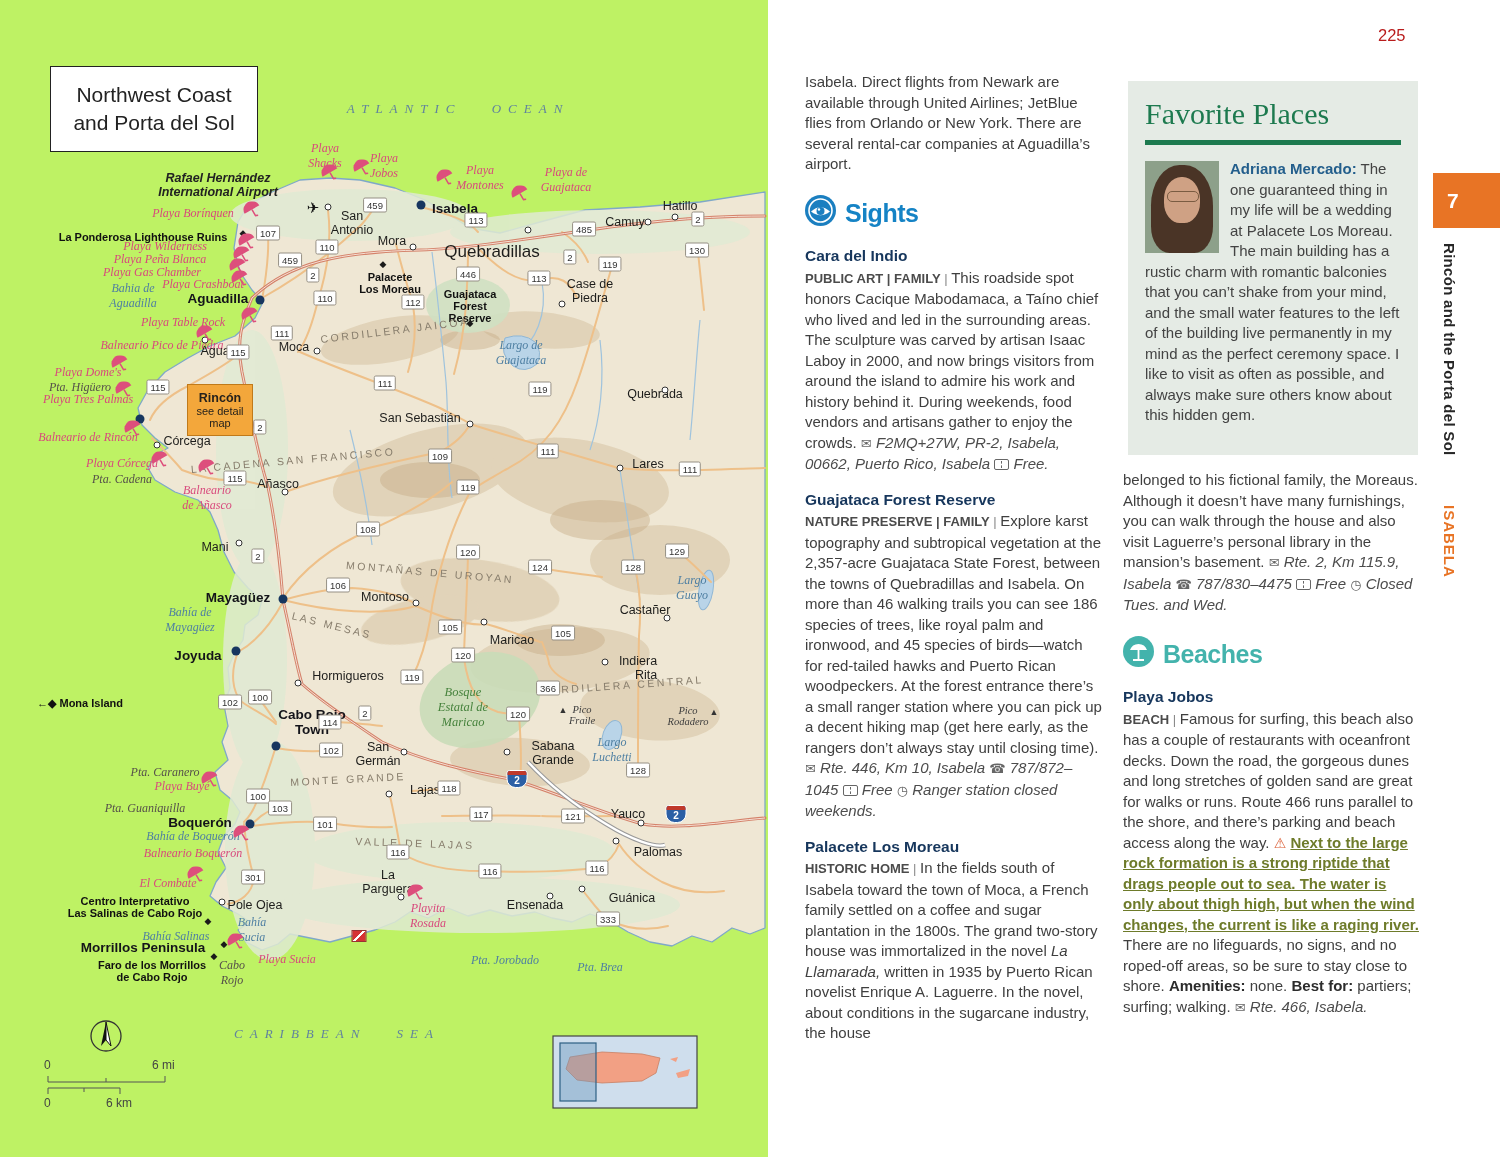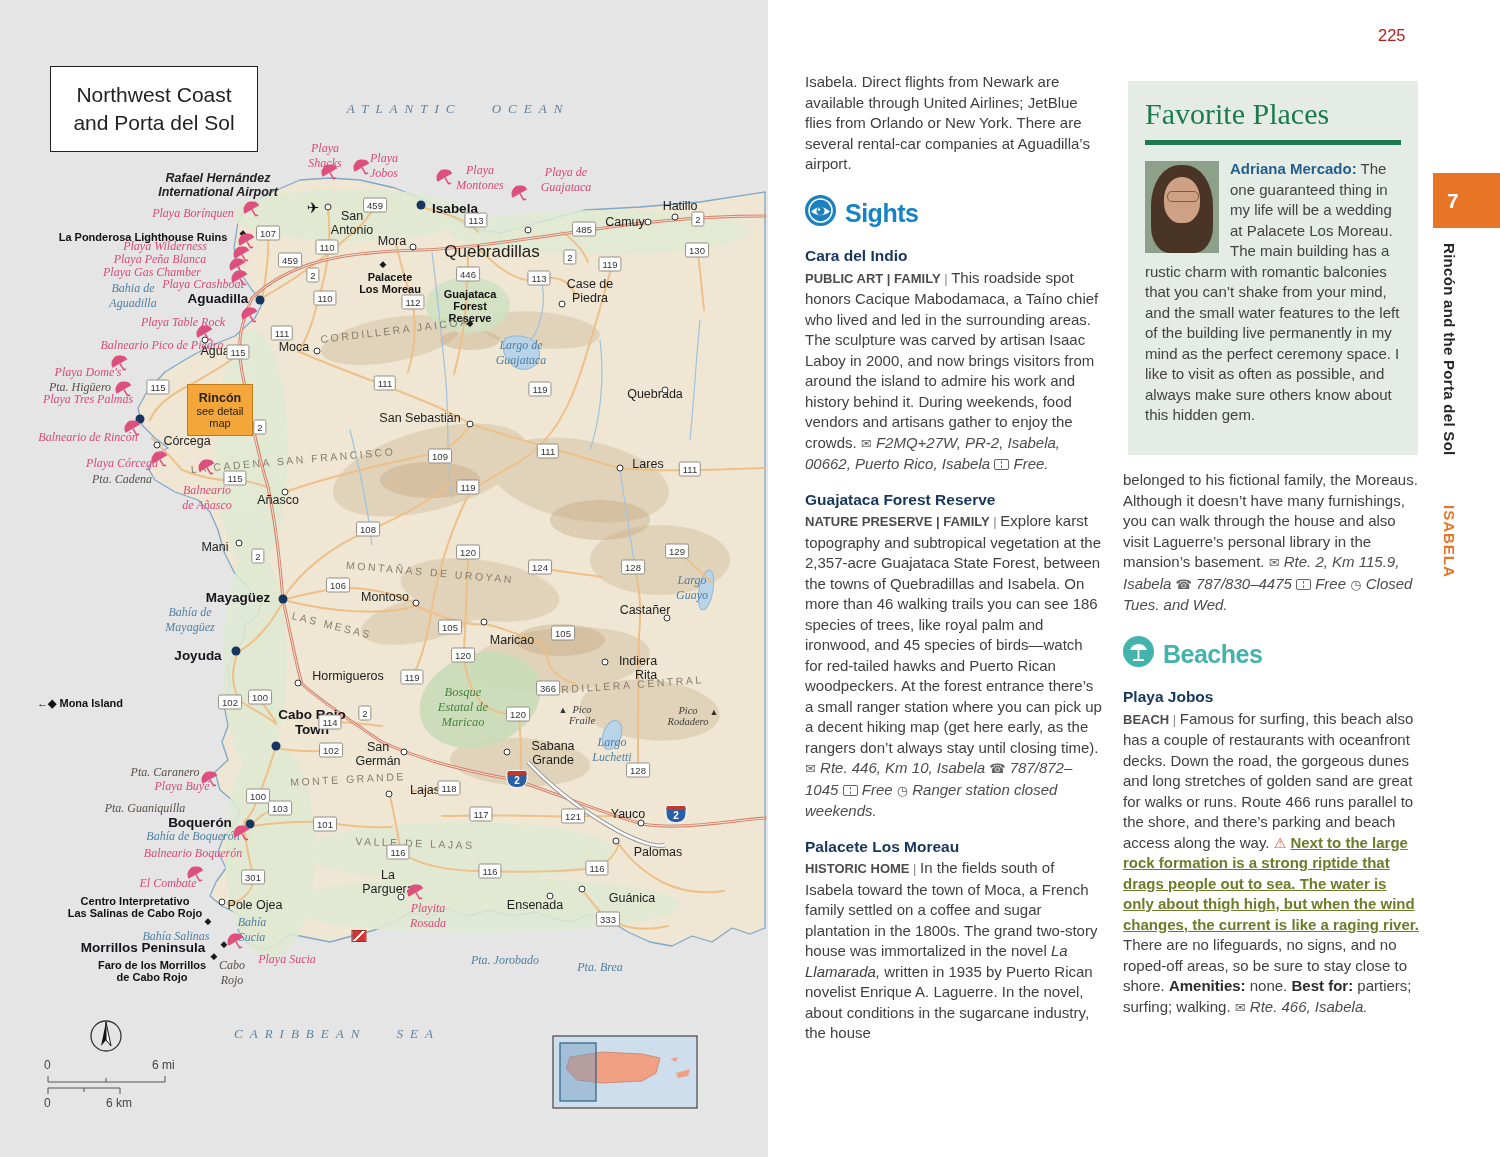--- a/index.html
+++ b/index.html
@@ -1,20 +1,20 @@
 <!DOCTYPE html>
 <html><head>
 <meta charset="utf-8">
 <style>
   html,body{margin:0;padding:0;background:#ffffff;}
   #page{position:relative;width:1500px;height:1157px;background:#fff;overflow:hidden;
         font-family:"Liberation Sans",sans-serif;color:#3f3f3f;}
 
   
-  #map-pane{position:absolute;left:0;top:0;width:768px;height:1157px;background:#e5e5e5;}
+  #map-pane{position:absolute;left:0;top:0;width:768px;height:1157px;background:#bef264;}
   #terrain{position:absolute;left:0;top:0;}
   #map-layer{position:absolute;left:0;top:0;width:768px;height:1157px;}
 
   .ml{position:absolute;transform:translate(-50%,-50%) rotate(var(--r,0deg));
       white-space:pre;text-align:center;line-height:1.15;pointer-events:none;}
   .sea{font:italic 13px "Liberation Serif",serif;color:#61839e;letter-spacing:7px;word-spacing:20px;}
   .water{font:italic 12px "Liberation Serif",serif;color:#4e7fa2;}
   .beach{font:italic 12px "Liberation Serif",serif;color:#d8497c;}
   .grayit{font:italic 12px "Liberation Serif",serif;color:#55504a;}
   .green{font:italic 12.5px "Liberation Serif",serif;color:#46823c;}
@@ -265,21 +265,21 @@
 Antonio</div>
         <div class="ml town" style="left: 392px; top: 241px;">Mora</div>
         <div class="ml town" style="left: 625px; top: 222px;">Camuy</div>
         <div class="ml town" style="left: 680px; top: 206px;">Hatillo</div>
         <div class="ml town" style="left: 590px; top: 291px;">Case de
 Piedra</div>
         <div class="ml town" style="left: 294px; top: 347px;">Moca</div>
         <div class="ml town" style="left: 222px; top: 351px;">Aguada</div>
         <div class="ml town" style="left: 187px; top: 441px;">Córcega</div>
         <div class="ml town" style="left: 420px; top: 418px;">San Sebastián</div>
-        <div class="ml town" style="left: 278px; top: 484px; margin-top: 16px;">Añasco</div>
+        <div class="ml town" style="left: 278px; top: 484px;">Añasco</div>
         <div class="ml town" style="left: 648px; top: 464px;">Lares</div>
         <div class="ml town" style="left: 655px; top: 394px;">Quebrada</div>
         <div class="ml town" style="left: 385px; top: 597px;">Montoso</div>
         <div class="ml town" style="left: 512px; top: 640px;">Maricao</div>
         <div class="ml town" style="left: 645px; top: 610px;">Castañer</div>
         <div class="ml town" style="left: 638px; top: 668px; text-align: right;">Indiera
 Rita</div>
         <div class="ml town" style="left: 215px; top: 547px;">Mani</div>
         <div class="ml town" style="left: 348px; top: 676px;">Hormigueros</div>
         <div class="ml town" style="left: 378px; top: 754px;">San

